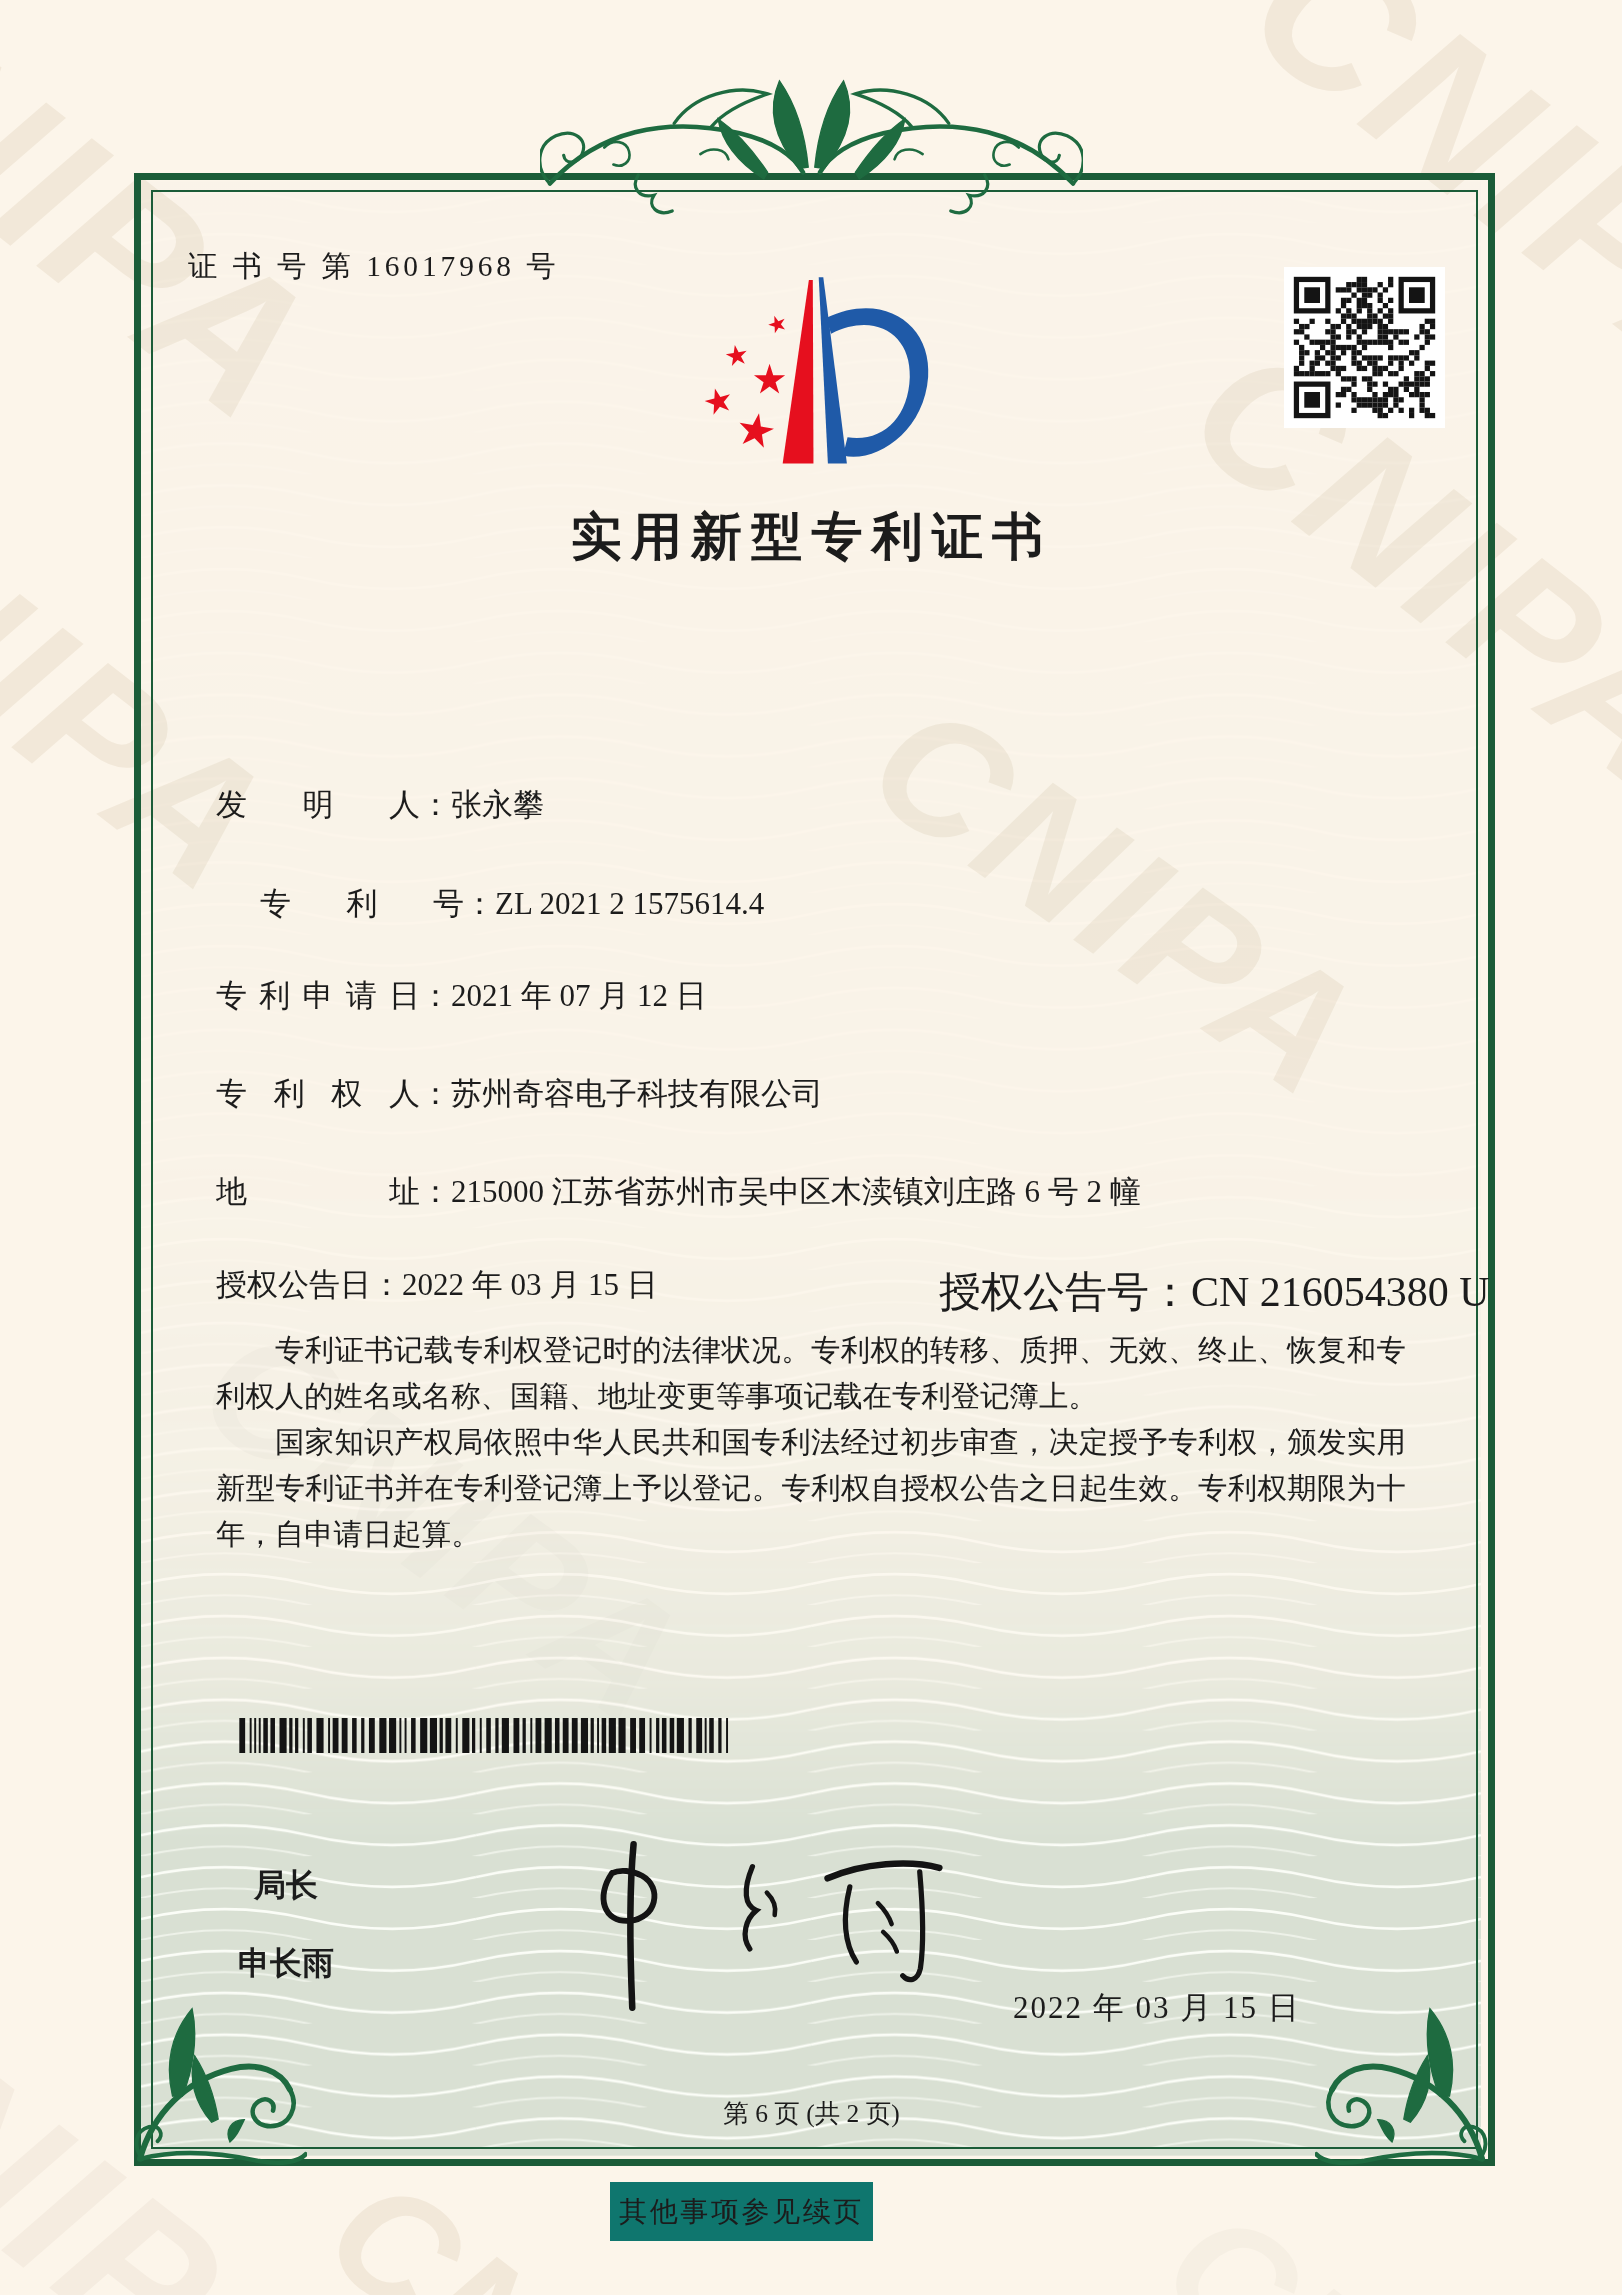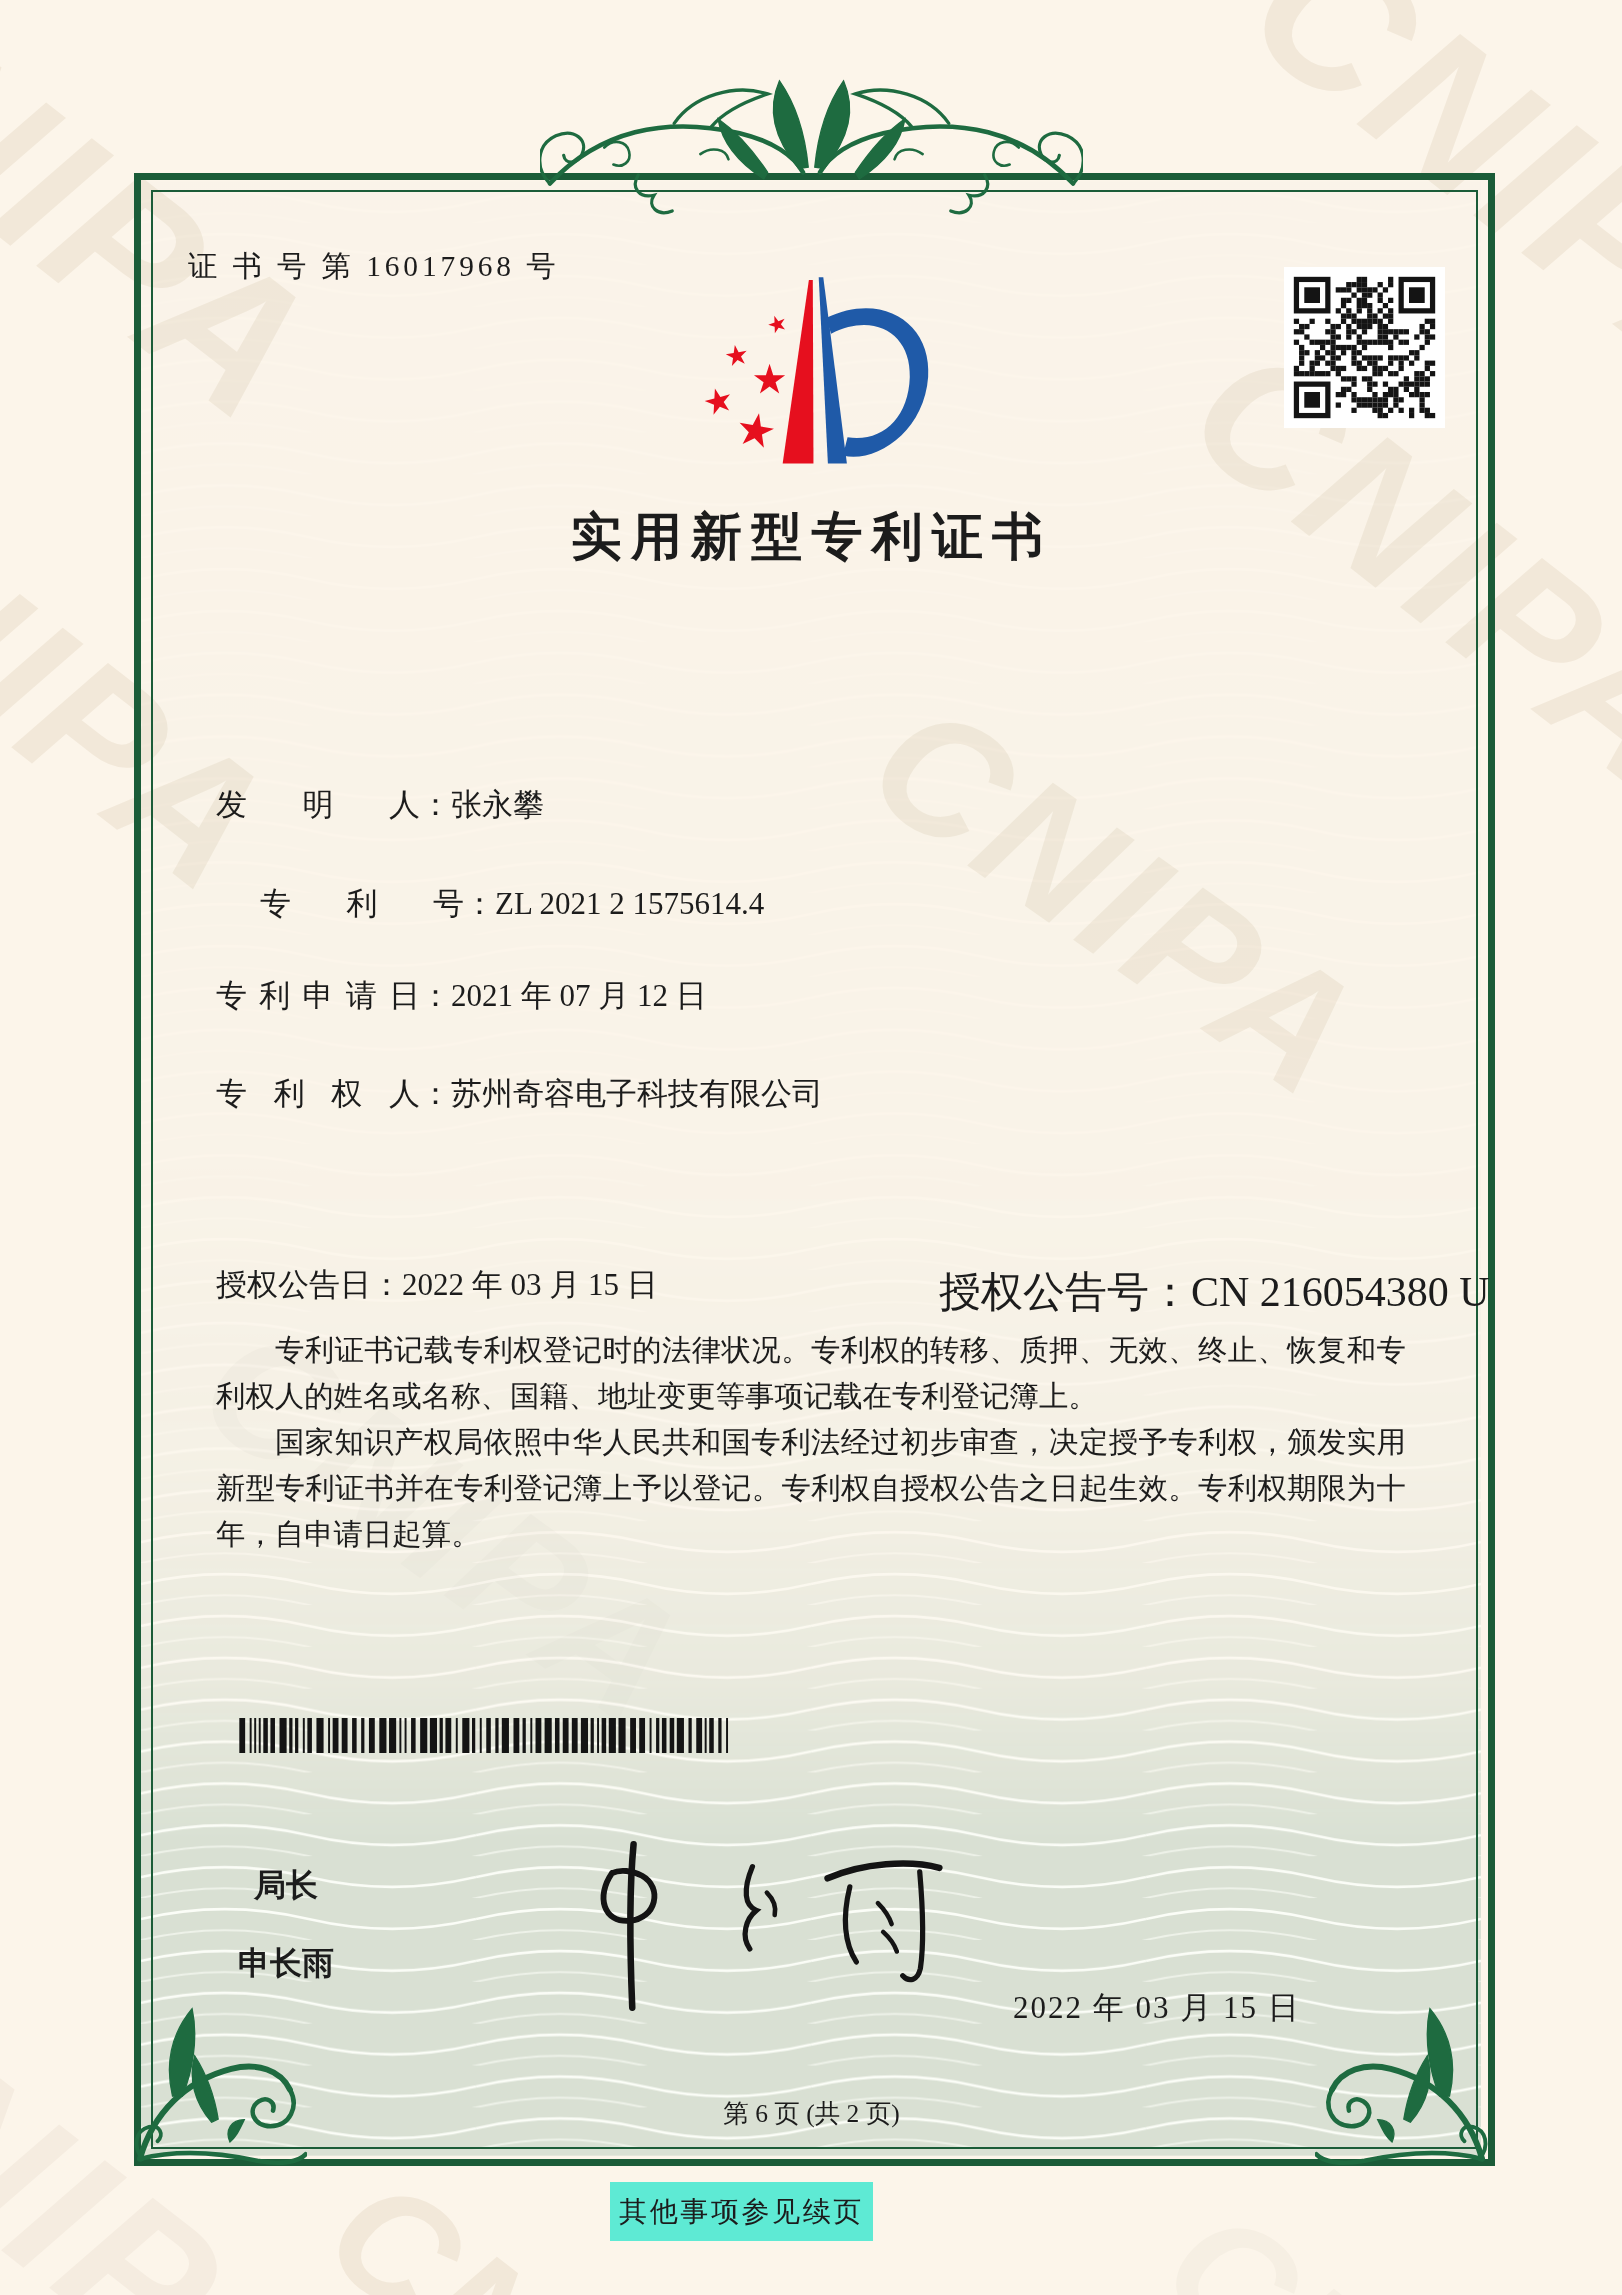--- a/index.html
+++ b/index.html
@@ -47,21 +47,21 @@
   .barcode{position:absolute; left:237px; top:1718px;}
   .sig-block{position:absolute; left:254px; top:1864px; font-size:32px; font-weight:bold;
     font-family:"Liberation Sans","DejaVu Sans",sans-serif;}
   .sig-name{position:absolute; left:238px; top:1942px; font-size:32px; font-weight:bold;
     font-family:Liberation Mono, monospace;}
   .signature{position:absolute; left:556px; top:1830px;}
   .issue-date{position:absolute; left:1013px; top:1987px; font-size:31px; letter-spacing:2px;}
   .page-num{position:absolute; left:0; top:2096px; width:100%; text-align:center; font-size:25.5px;}
   .cont-box{
     position:absolute; left:610px; top:2182px; width:263px; height:59px;
-    background:#5eead4; text-align:center; line-height:59px; font-size:28px; letter-spacing:2.6px;
+    background:#0f766e; text-align:center; line-height:59px; font-size:28px; letter-spacing:2.6px;
   }
 </style>
 </head>
 <body>
 
 <div class="page">
 
   <div class="wm" style="left:-137px; top:-98px; font-size:196px; transform:rotate(38deg);">CNIPA</div>
   <div class="wm" style="left:1348px; top:-111px; font-size:196px; transform:rotate(38deg);">CNIPA</div>
   <div class="wm" style="left:1283px; top:301px; font-size:183px; transform:rotate(38deg);">CNIPA</div>
@@ -432,20 +432,23 @@
     </div>
     <div class="frow" style="top:883px;margin-left:44px;">
       <span class="flabel">专利号</span><span>：</span><span>ZL 2021 2 1575614.4</span>
     </div>
     <div class="frow" style="top:975px;">
       <span class="flabel">专利申请日</span><span>：</span><span>2021 年 07 月 12 日</span>
     </div>
     <div class="frow" style="top:1073px;">
       <span class="flabel">专利权人</span><span>：</span><span>苏州奇容电子科技有限公司</span>
     </div>
+    <div class="frow" style="top:1171px;">
+      <span class="flabel">地址</span><span>：</span><span>215000 江苏省苏州市吴中区木渎镇刘庄路 6 号 2 幢</span>
+    </div>
 
     <div class="frow" style="top:1264px; width:1191px;">
       <span>授权公告日</span><span>：</span><span>2022 年 03 月 15 日</span>
       <span class="grant2">
         <span>授权公告号</span><span>：</span><span>CN 216054380 U</span>
       </span>
     </div>
 
     <div class="body-text">
       <p>专利证书记载专利权登记时的法律状况。专利权的转移、质押、无效、终止、恢复和专利权人的姓名或名称、国籍、地址变更等事项记载在专利登记簿上。</p>

